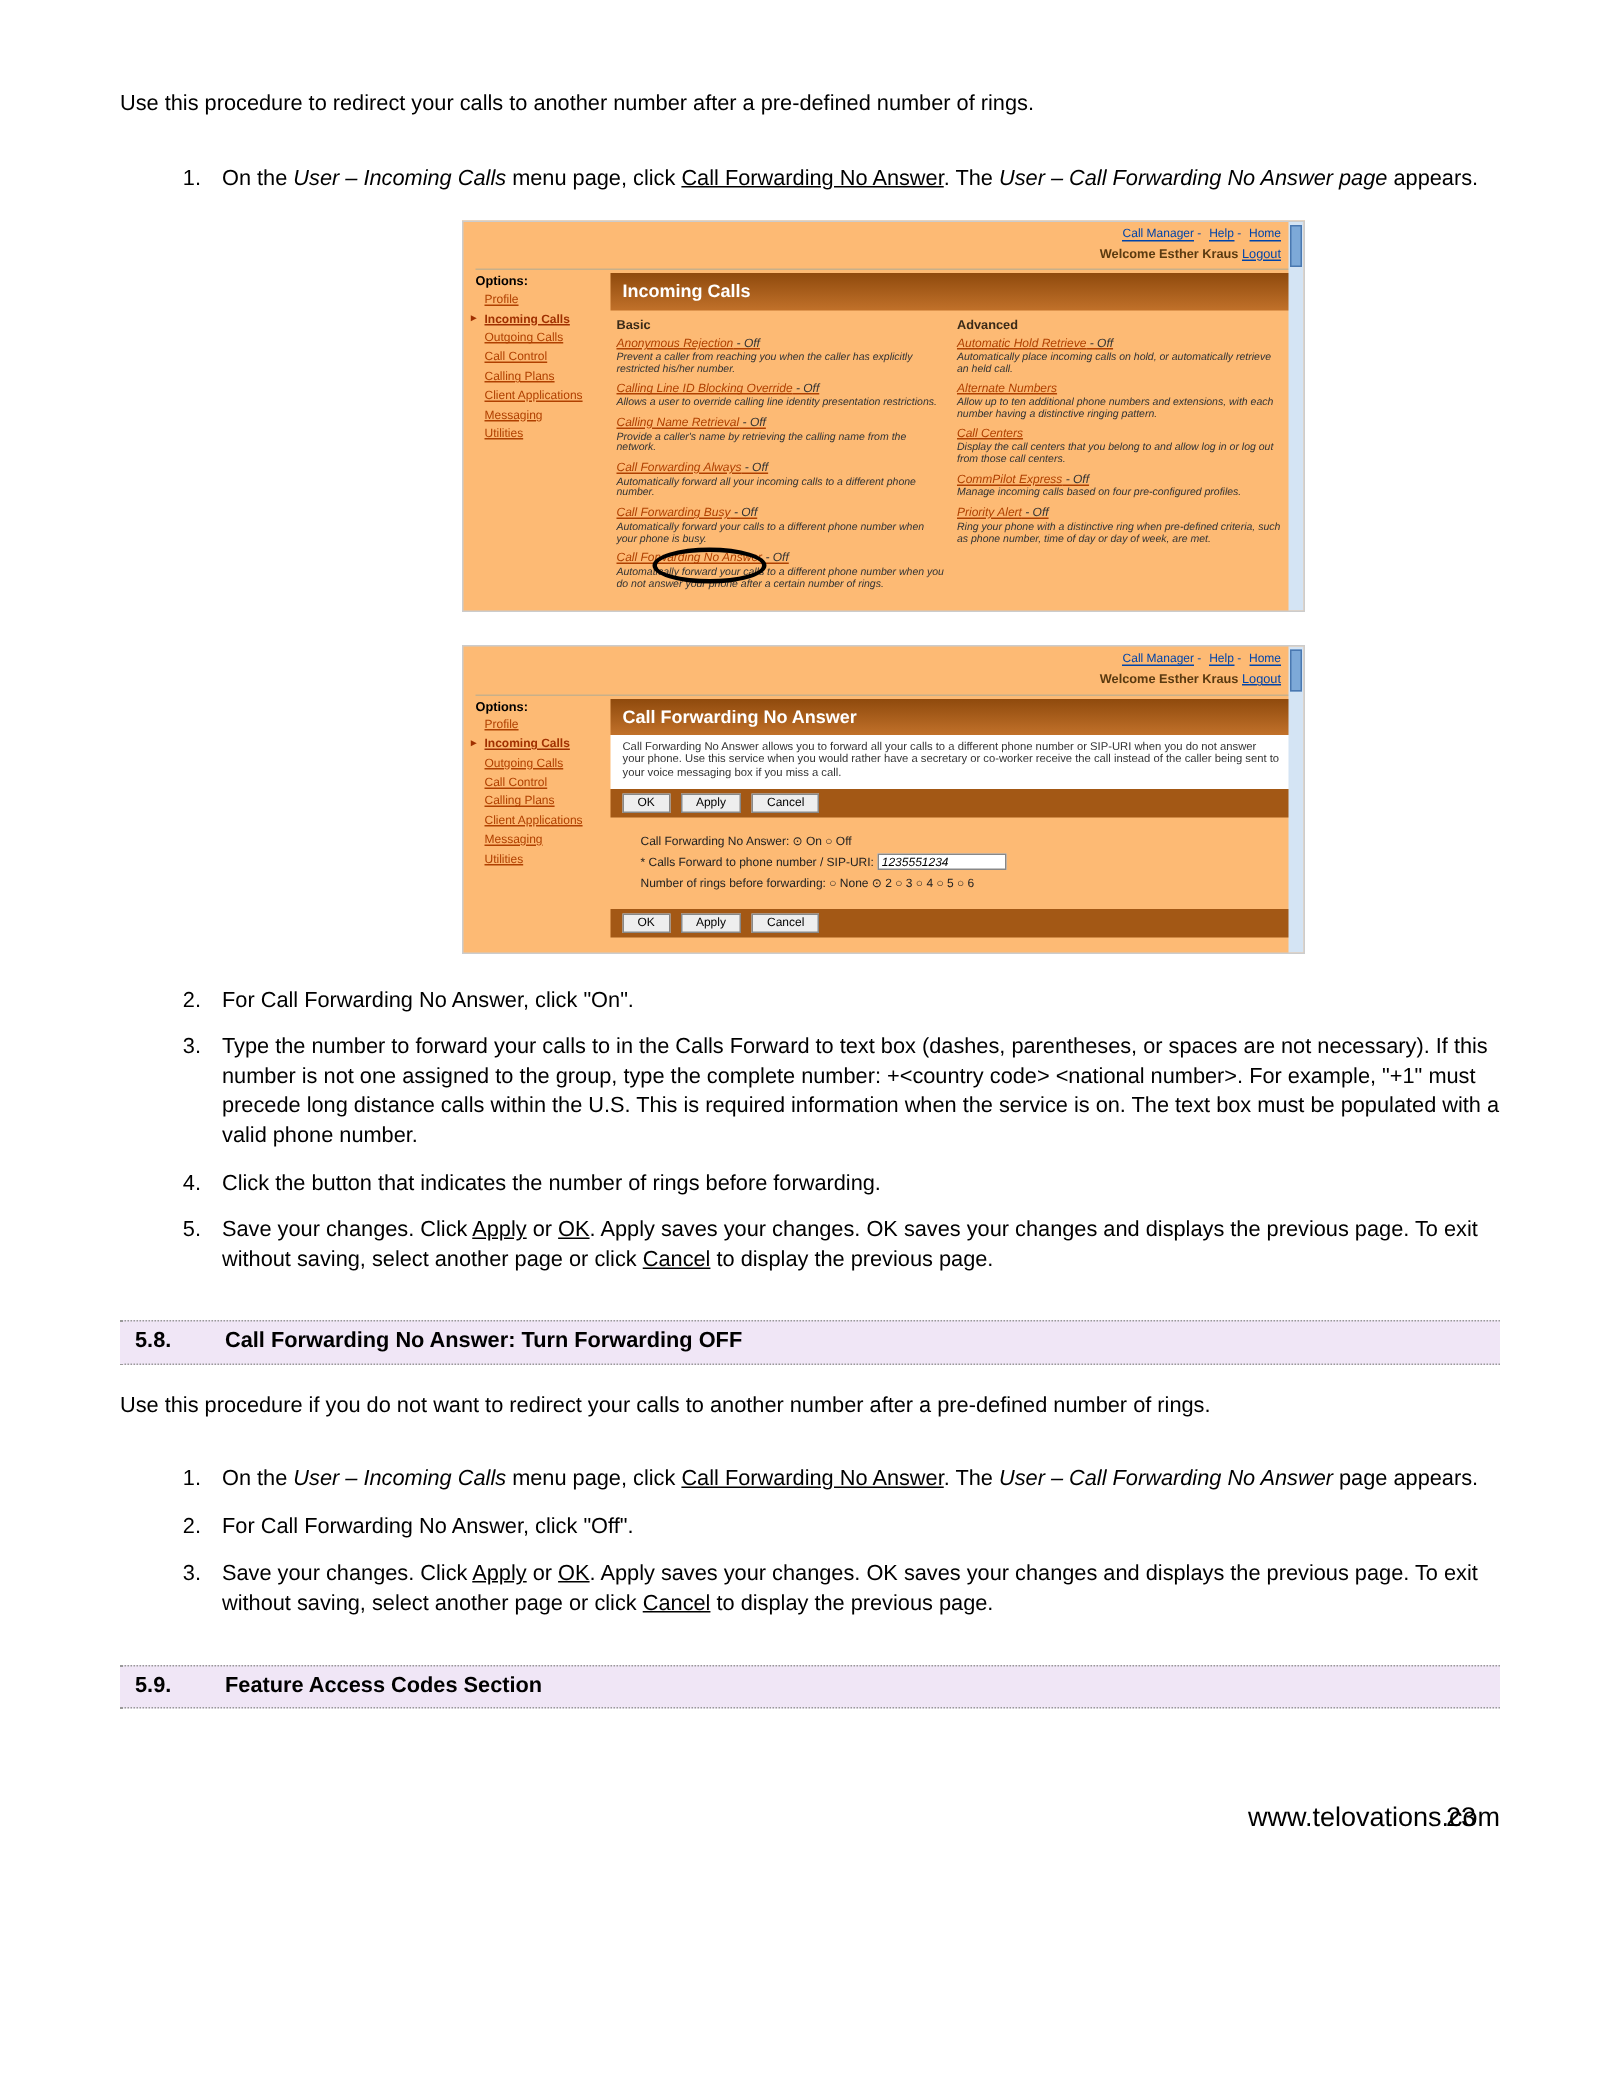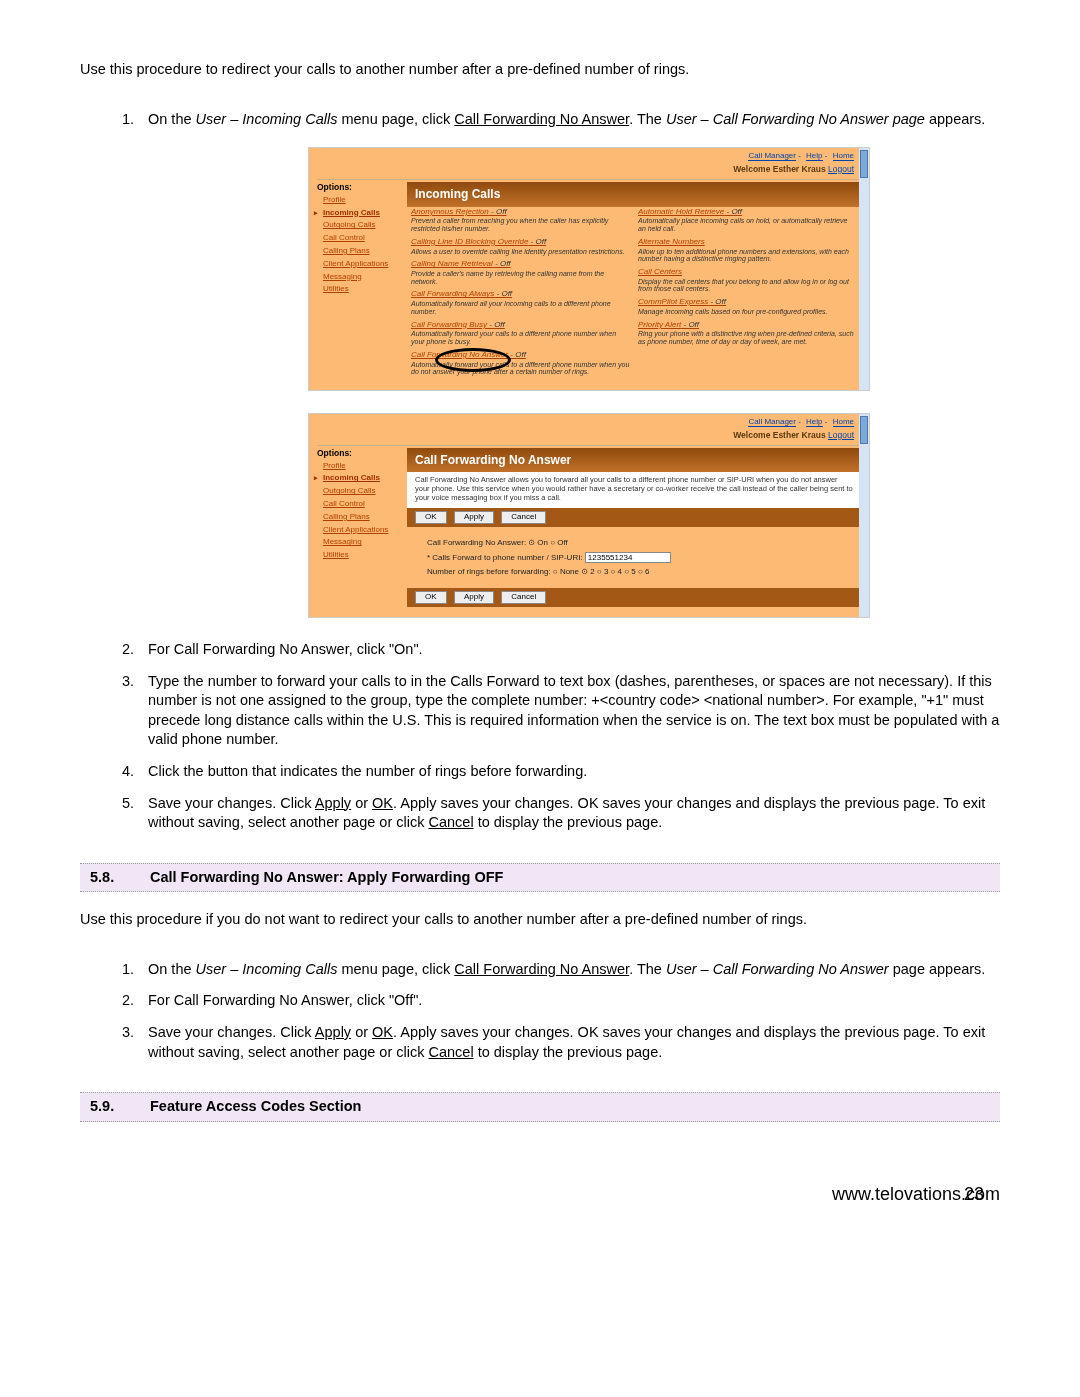--- a/index.html
+++ b/index.html
@@ -89,21 +89,21 @@
 .shot1 .circle { bottom:18px; }
 
 .cfna-desc { background:#fff; color:#333; font-size:7.5px; padding:4px 8px 6px; line-height:1.15; }
 .btn-bar { background:#a35815; padding:3px 8px; }
 .btn-bar .b {
   display:inline-block; background:#eee; border:1px solid #888;
   font-size:8px; padding:0 9px; margin-right:5px;
 }
 .form-area { padding:8px 20px; font-size:8px; color:#222; }
 .form-area .row { margin:3px 0; }
-.form-area input[type=text]{ font-size:8px; width:80px; border:1px solid #888; padding:0 2px;}
+.form-area input[type=text]{ font-size:8px; width:80px; border:1px solid #888; padding:0 2px;font-style:italic;}
 </style>
 </head>
 <body>
 
 <div class="intro">Use this procedure to redirect your calls to another number after a pre-defined number of rings.</div>
 
 <ol>
   <li>
     <span>On the </span><span class="italic">User – Incoming Calls</span><span> menu page, click </span><span class="ul">Call Forwarding No Answer</span><span>.  The </span><span class="italic">User – Call Forwarding No Answer page</span><span> appears.</span>
 
@@ -127,20 +127,24 @@
             <div class="itm active">Incoming Calls</div>
             <div class="itm">Outgoing Calls</div>
             <div class="itm">Call Control</div>
             <div class="itm">Calling Plans</div>
             <div class="itm">Client Applications</div>
             <div class="itm">Messaging</div>
             <div class="itm">Utilities</div>
           </div>
           <div class="main-pane">
             <div class="page-title">Incoming Calls</div>
+            <div class="row-head">
+                <div class="col">Basic</div>
+                <div class="col">Advanced</div>
+              </div>
             <div class="feat-grid">
               <div class="col" id="basic-col">
                   <div class="feat">
                     <div class="t">Anonymous Rejection<span class="onoff"> - Off</span></div>
                     <div class="s">Prevent a caller from reaching you when the caller has explicitly restricted his/her number.</div>
                   </div>
                   <div class="feat">
                     <div class="t">Calling Line ID Blocking Override<span class="onoff"> - Off</span></div>
                     <div class="s">Allows a user to override calling line identity presentation restrictions.</div>
                   </div>
@@ -241,21 +245,21 @@
 
   <li>For Call Forwarding No Answer, click "On".</li>
   <li>Type the number to forward your calls to in the Calls Forward to text box (dashes, parentheses, or spaces are not necessary).  If this number is not one assigned to the group, type the complete number:  +&lt;country code&gt; &lt;national number&gt;.  For example, "+1" must precede long distance calls within the U.S.  This is required information when the service is on.  The text box must be populated with a valid phone number.</li>
   <li>Click the button that indicates the number of rings before forwarding.</li>
   <li>
     <span>Save your changes.  Click </span><span class="ul">Apply</span><span> or </span><span class="ul">OK</span><span>.  Apply saves your changes. OK saves your changes and displays the previous page. To exit without saving, select another page or click </span><span class="ul">Cancel</span><span> to display the previous page.</span>
   </li>
 </ol>
 
 <div class="section-hdr">
-  <span class="section-num">5.8.</span><span>Call Forwarding No Answer: Apply Forwarding OFF</span>
+  <span class="section-num">5.8.</span><span>Call Forwarding No Answer: Turn Forwarding OFF</span>
 </div>
 
 <div class="intro">Use this procedure if you do not want to redirect your calls to another number after a pre-defined number of rings.</div>
 
 <ol>
   <li>
     <span>On the </span><span class="italic">User – Incoming Calls</span><span> menu page, click </span><span class="ul">Call Forwarding No Answer</span><span>.  The </span><span class="italic">User – Call Forwarding No Answer</span><span> page appears.</span>
   </li>
   <li>For Call Forwarding No Answer, click "Off".</li>
   <li>

